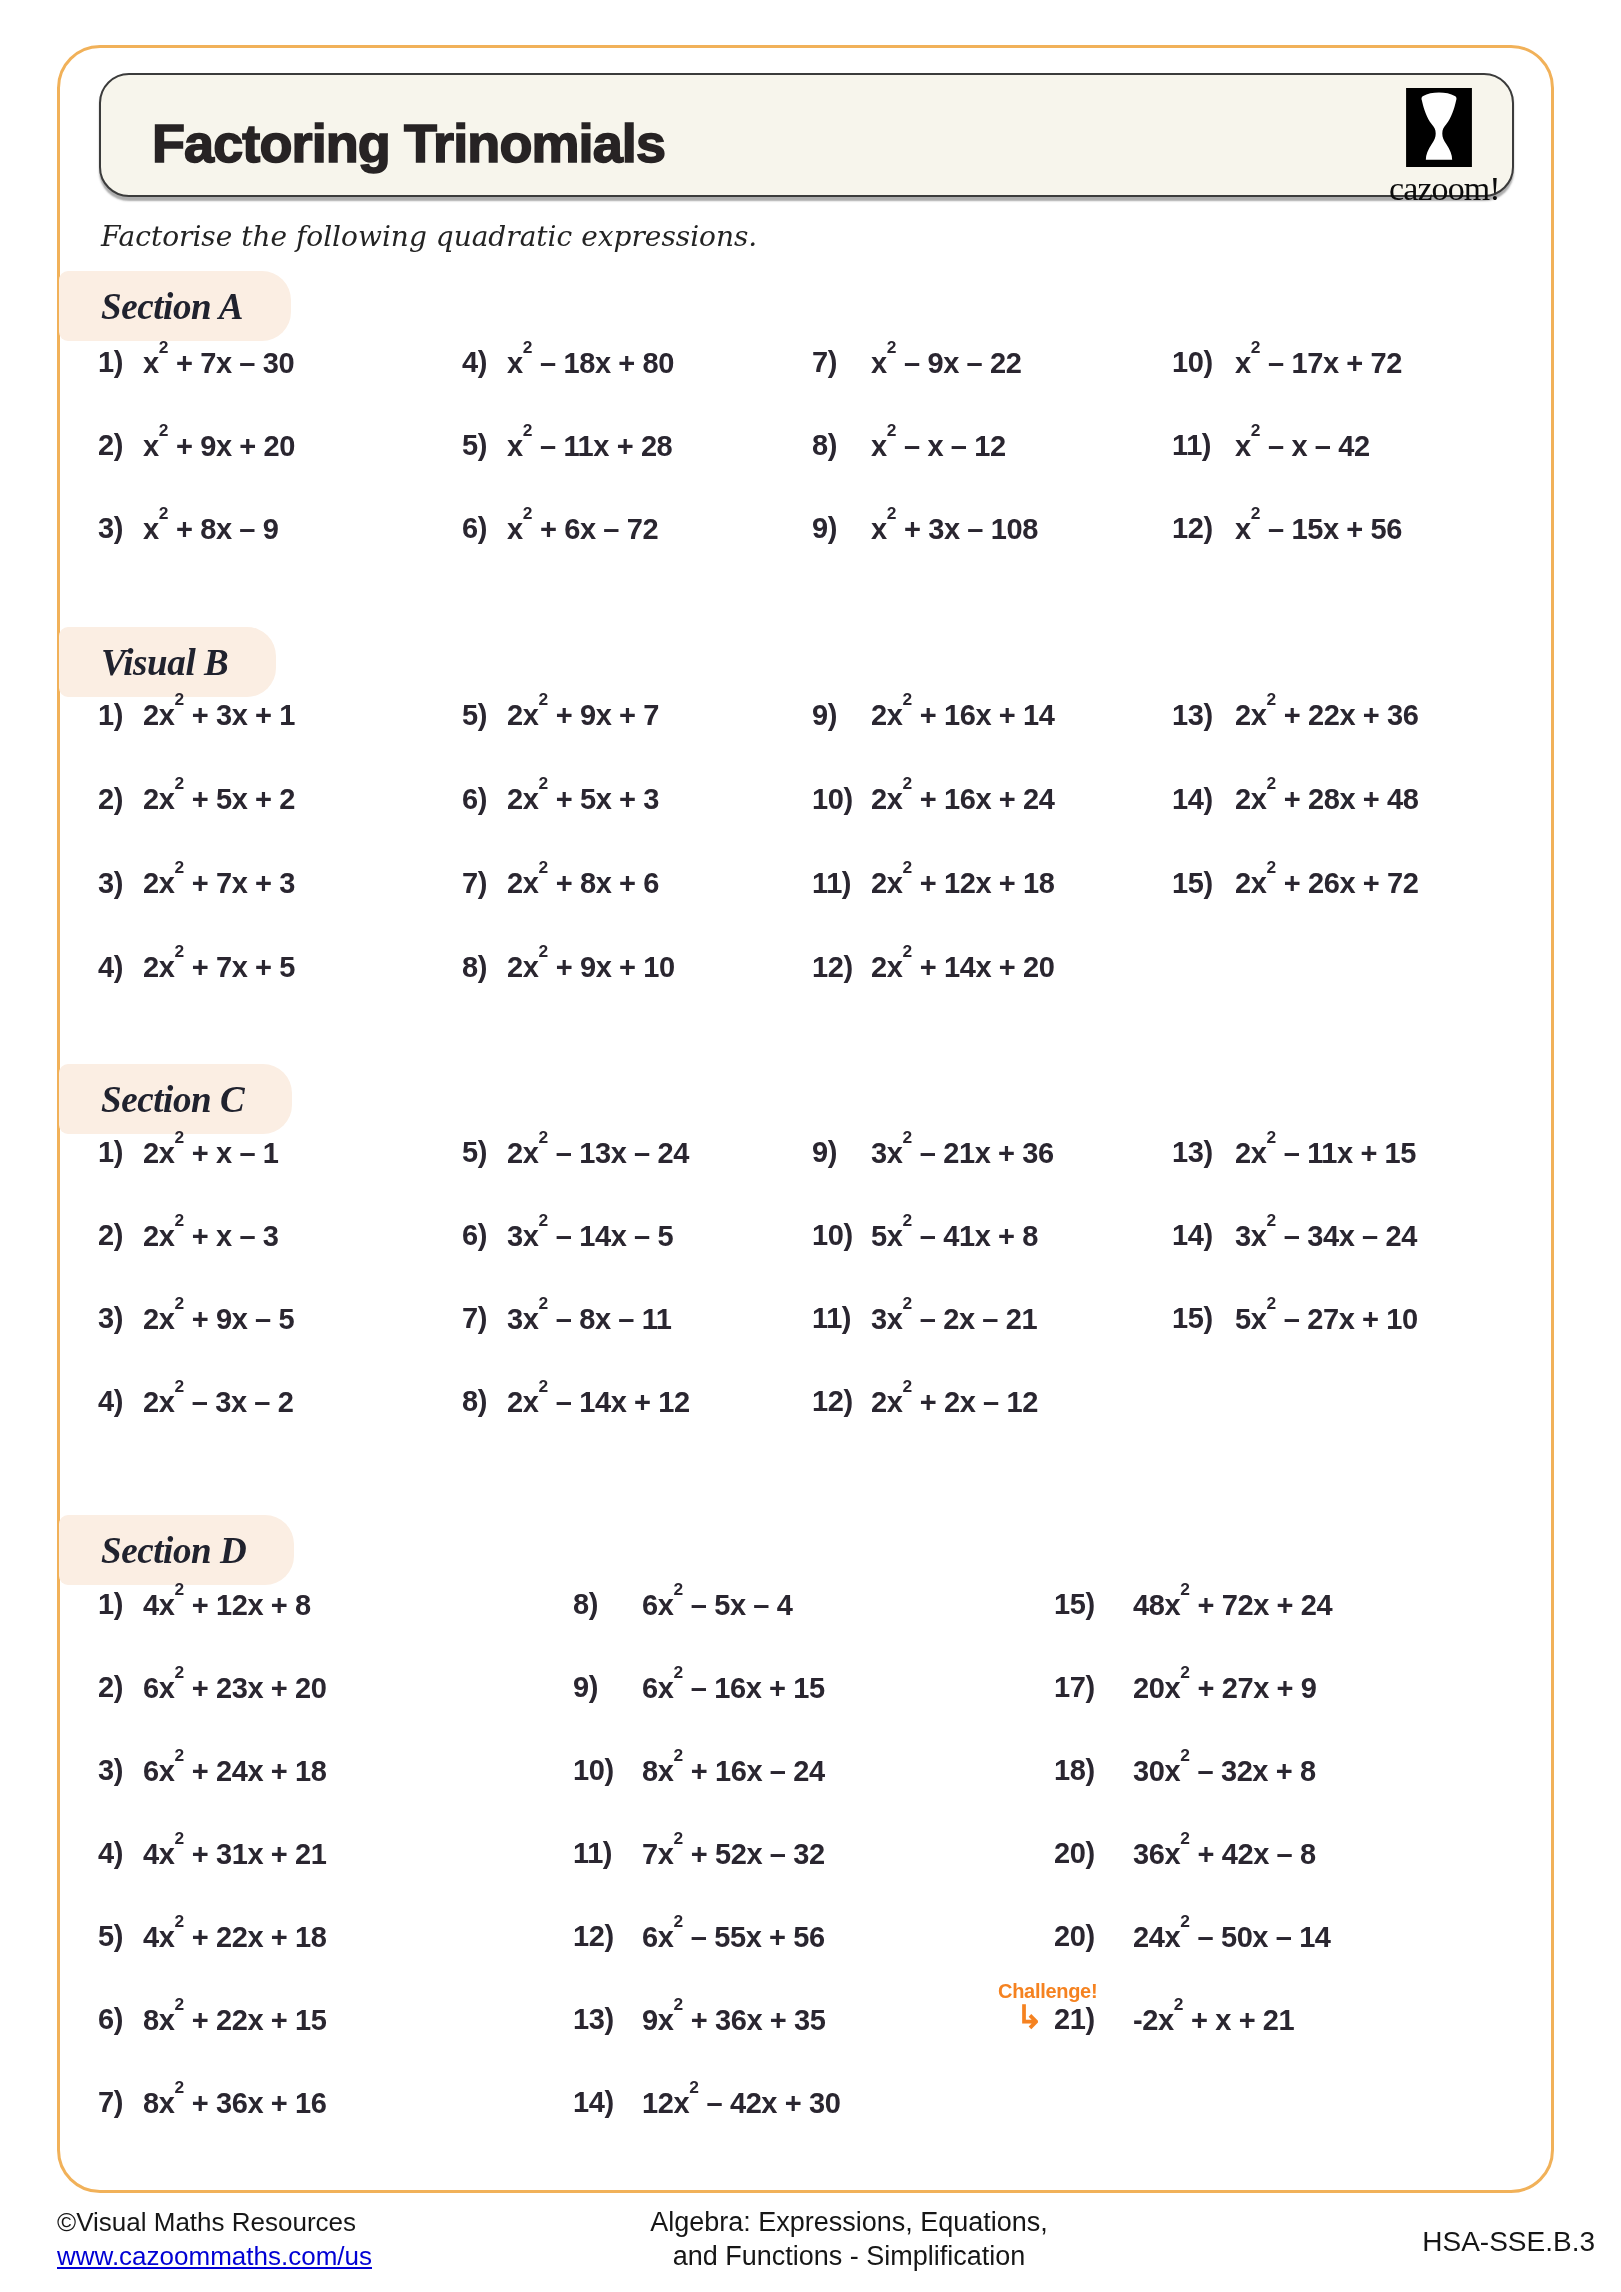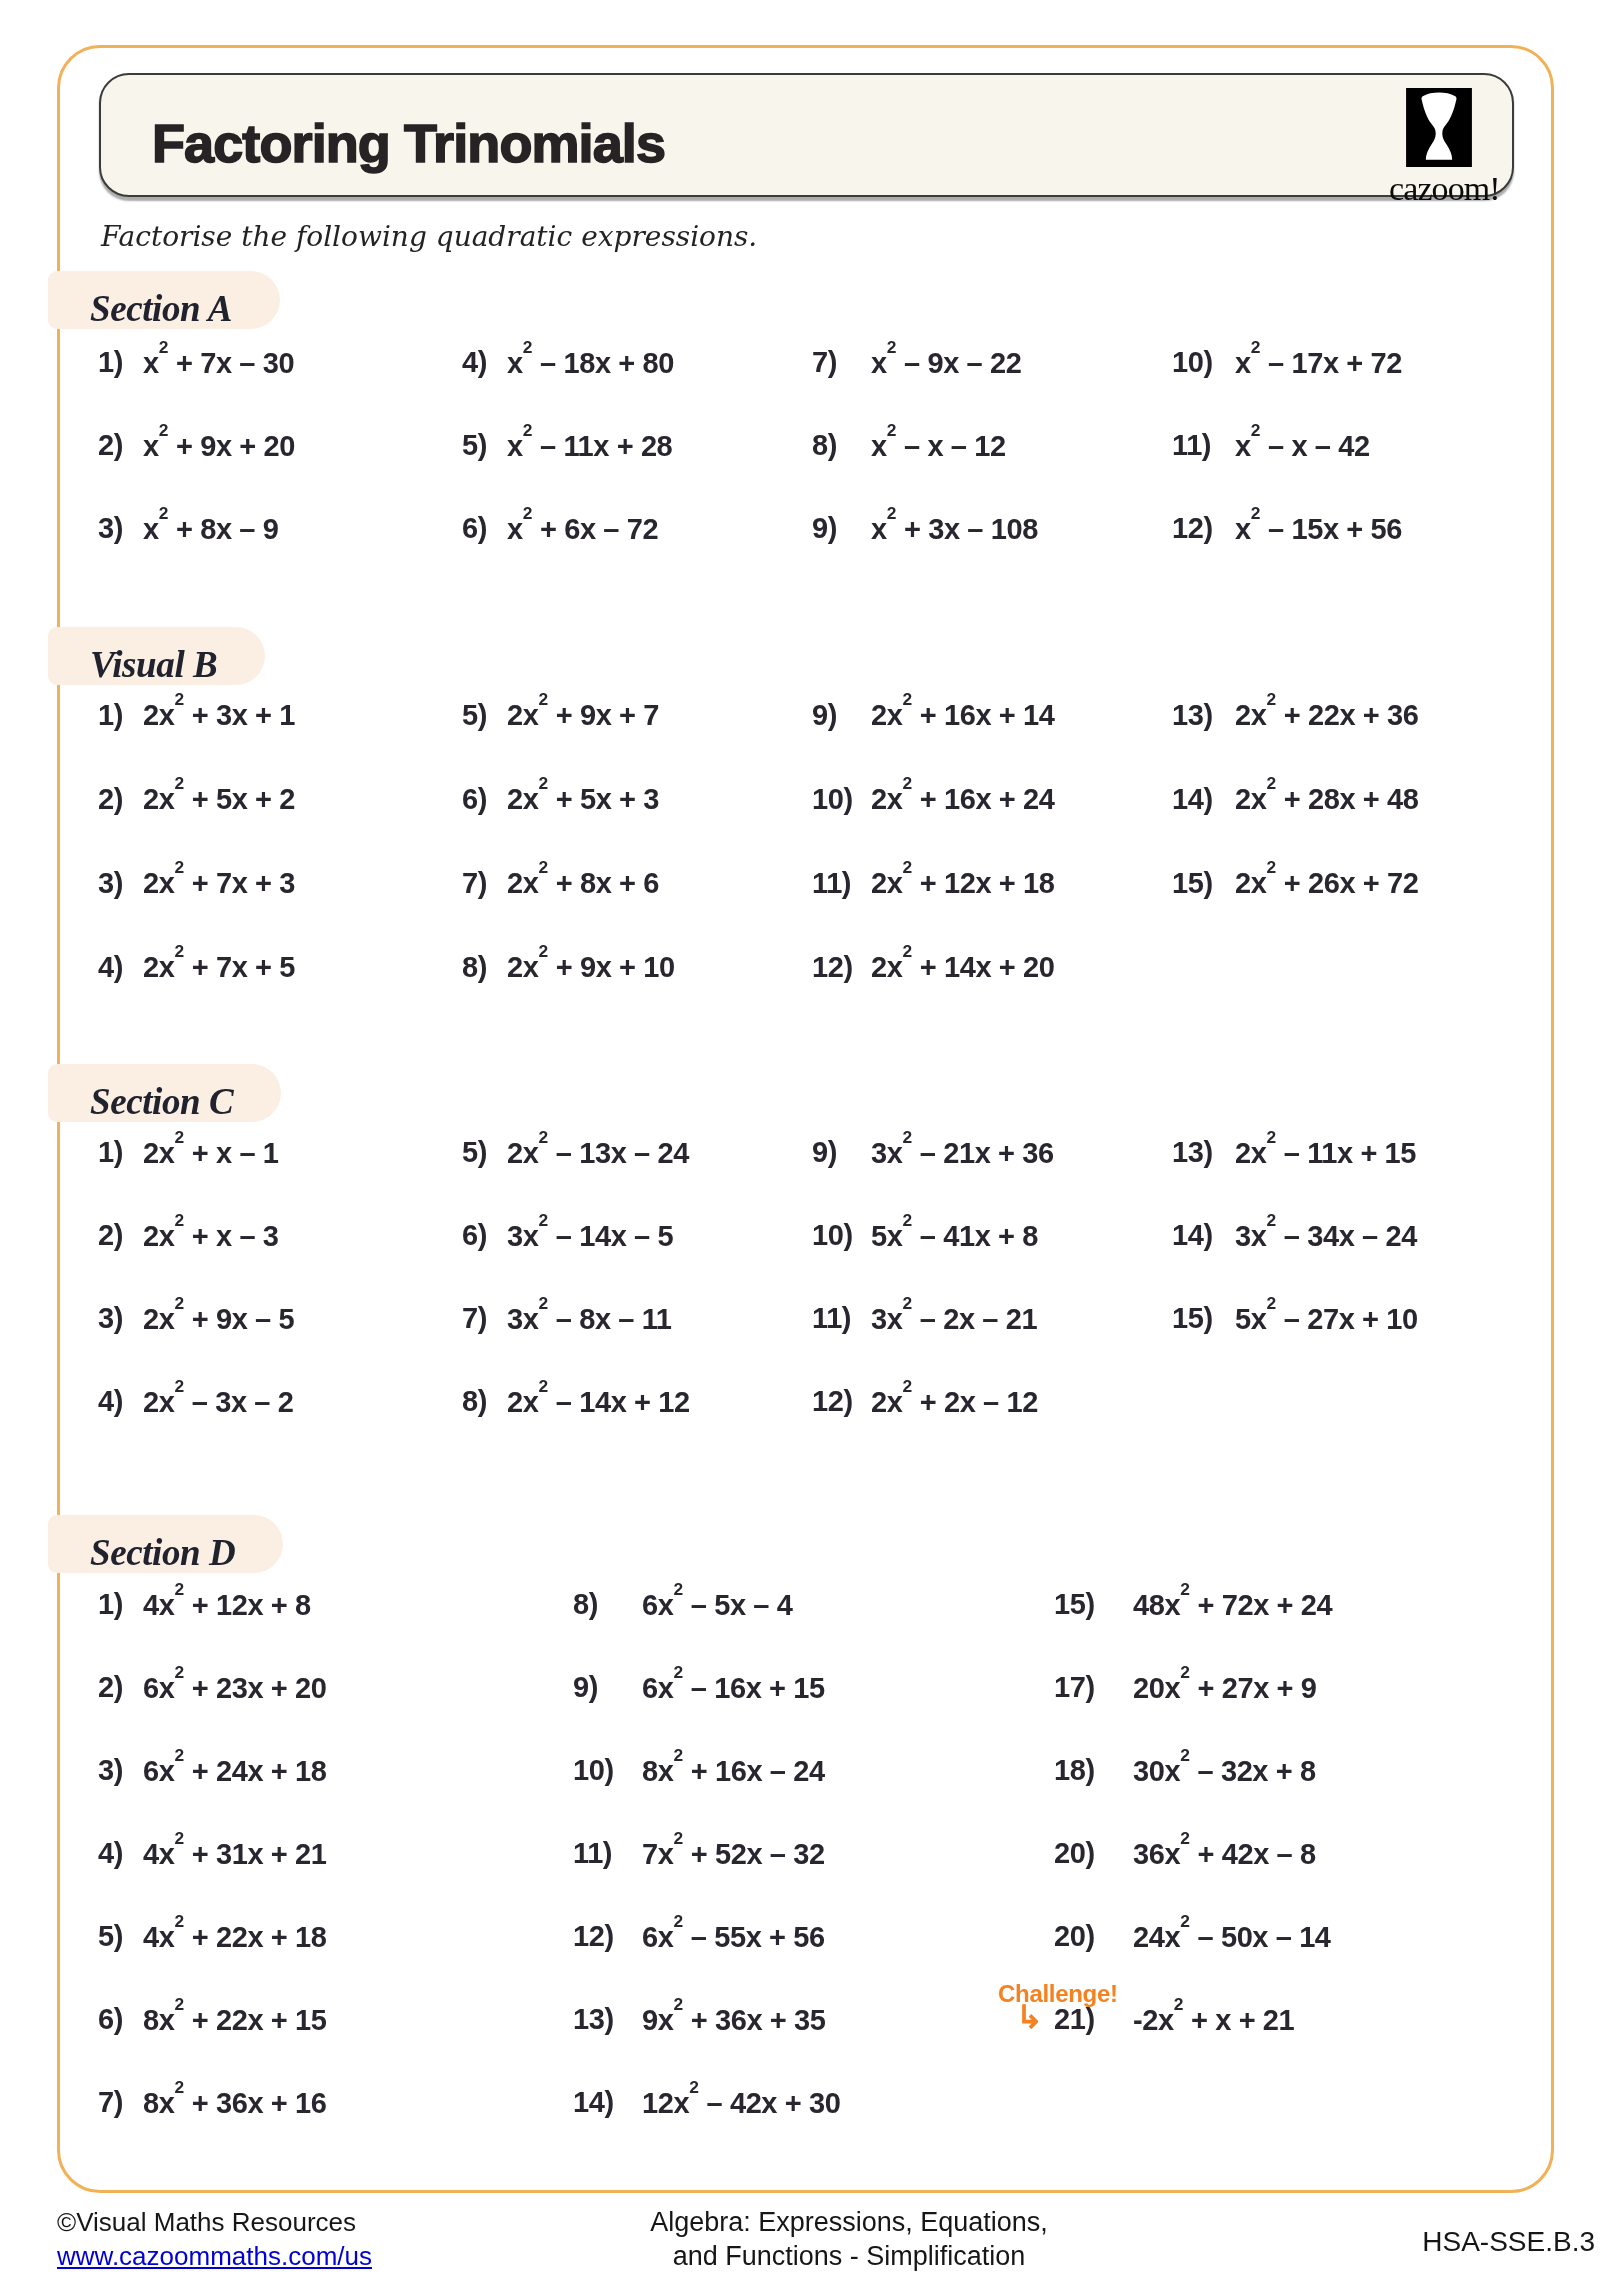--- a/index.html
+++ b/index.html
@@ -44,43 +44,43 @@
   }
 
   .instruction{
     position:absolute;left:101px;top:220px;margin:0;
     font-family:"DejaVu Serif",serif;font-style:italic;
     font-size:28px;color:#232323;
   }
 
   .section{position:absolute;left:0;top:0;width:100%;height:0;}
   .pill{
-    position:absolute;left:48px;height:42px;
+    position:absolute;left:59px;height:70px;
     background:var(--pill-bg);
     border-radius:9px 29px 29px 9px;
     display:flex;align-items:center;
-    padding:16px 48px 0 42px;
+    padding:0 48px 0 42px;
   }
   .pill-label{
     font-family:"Liberation Serif",serif;font-weight:bold;font-style:italic;
     font-size:37px;color:var(--heading-ink);letter-spacing:-0.4px;white-space:nowrap;
   }
 
   .col{position:absolute;}
   .prow{
     display:flex;align-items:center;
     font-size:29px;font-weight:bold;color:var(--ink);
     letter-spacing:-0.4px;white-space:nowrap;position:relative;
   }
   .pnum{display:inline-block;flex:0 0 auto;}
   .pexpr sup{font-size:60%;position:relative;top:-0.52em;letter-spacing:0;}
 
   .challenge-label{
     position:absolute;left:-56px;top:1.8px;
-    font-size:24px;font-weight:bold;color:var(--challenge);
+    font-size:20px;font-weight:bold;color:var(--challenge);
     letter-spacing:-0.3px;
   }
   .challenge-arrow{
     position:absolute;left:-38px;top:23px;
     font-size:32px;font-weight:bold;color:var(--challenge);
     line-height:1;
   }
 
   footer{position:absolute;left:0;top:0;width:100%;height:0;}
   .f-left{position:absolute;left:57px;top:2205px;font-size:26px;color:#161616;line-height:34px;}

